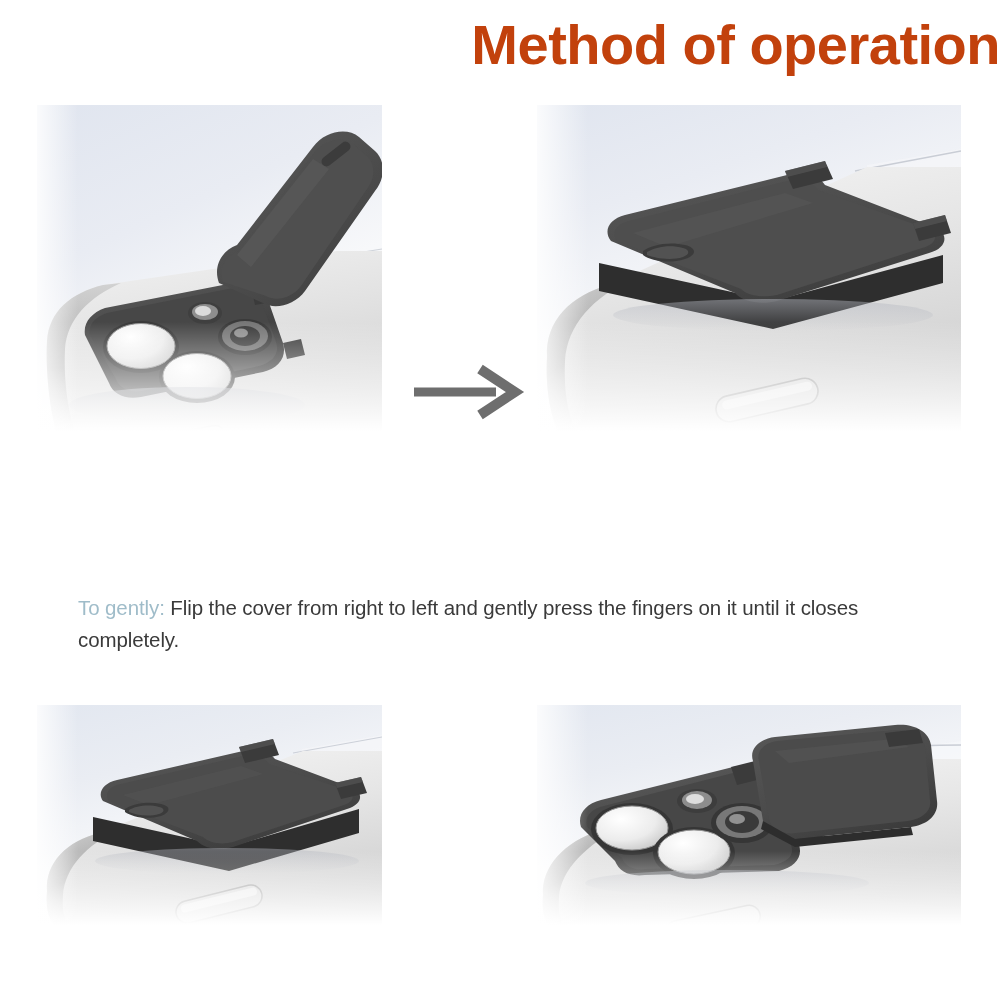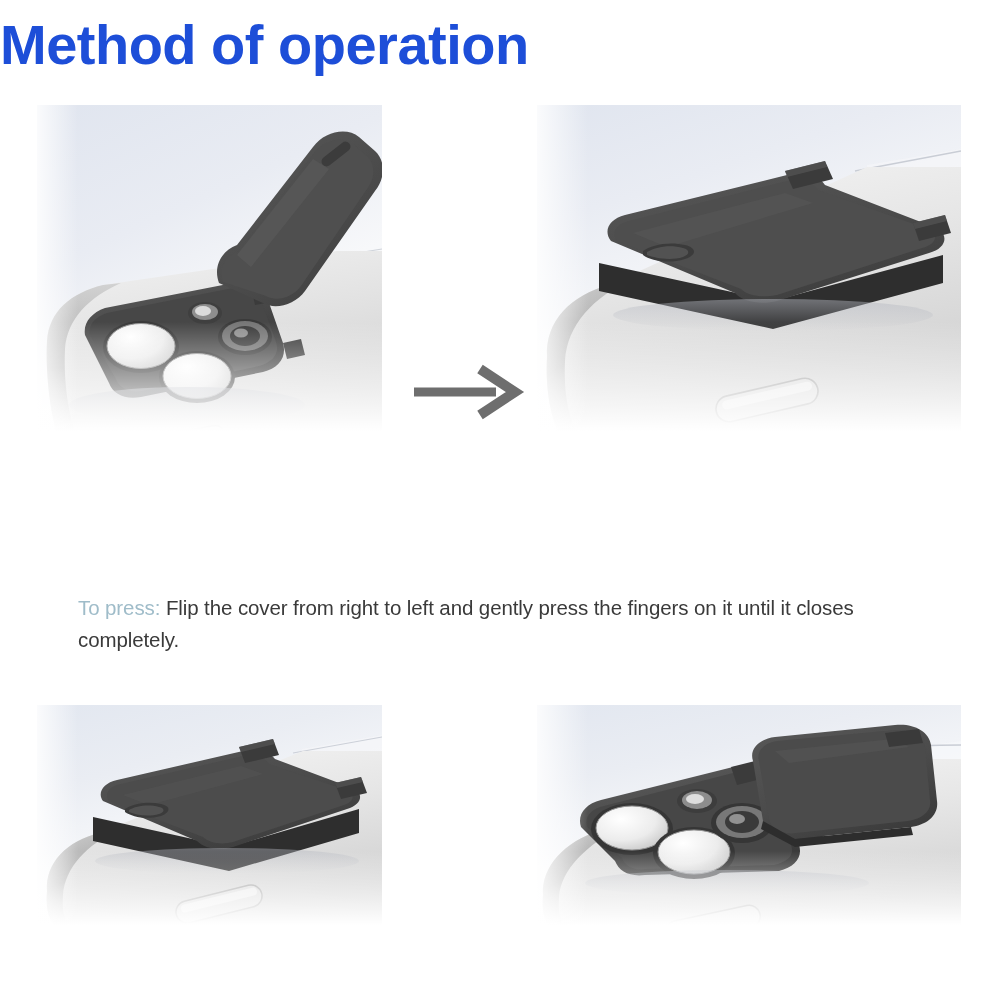--- a/index.html
+++ b/index.html
@@ -18,25 +18,25 @@
     height: 1000px;
     background: #ffffff;
   }
 
   
   .title {
     position: absolute;
     left: 0;
     top: 14px;
     width: 1000px;
-    text-align: left;
+    text-align: right;
     font-size: 56px;
     font-weight: bold;
     letter-spacing: -0.5px;
-    color: #1d4ed8;
+    color: #c2410c;
     line-height: 1.1;
     user-select: none;
   }
 
   
   .step {
     position: absolute;
     left: 0;
     width: 1000px;
   }
@@ -343,21 +343,21 @@
           <rect x="184" y="286" width="92" height="9" rx="4.5" transform="rotate(-13 230 290)" fill="#ebebeb" opacity="0.9"></rect>
 
           <ellipse cx="236" cy="210" rx="160" ry="16" fill="url(#shad2)"></ellipse>
         </svg>
         <div class="panel-fade-b"></div>
         <div class="panel-fade-l"></div>
       </div>
     </div>
 
     <div class="caption caption-1">
-      <span class="lead">To press:</span><span> Flip the cover from right to left and gently press the fingers on it until it closes completely.</span>
+      <span class="lead">To gently:</span><span> Flip the cover from right to left and gently press the fingers on it until it closes completely.</span>
     </div>
   </div>
 
   <div class="step step-2">
 
     <div class="panels panels-2">
 
       <div class="panel p2-left">
         <svg viewBox="0 0 345 236" width="345" height="236">
           <defs>

